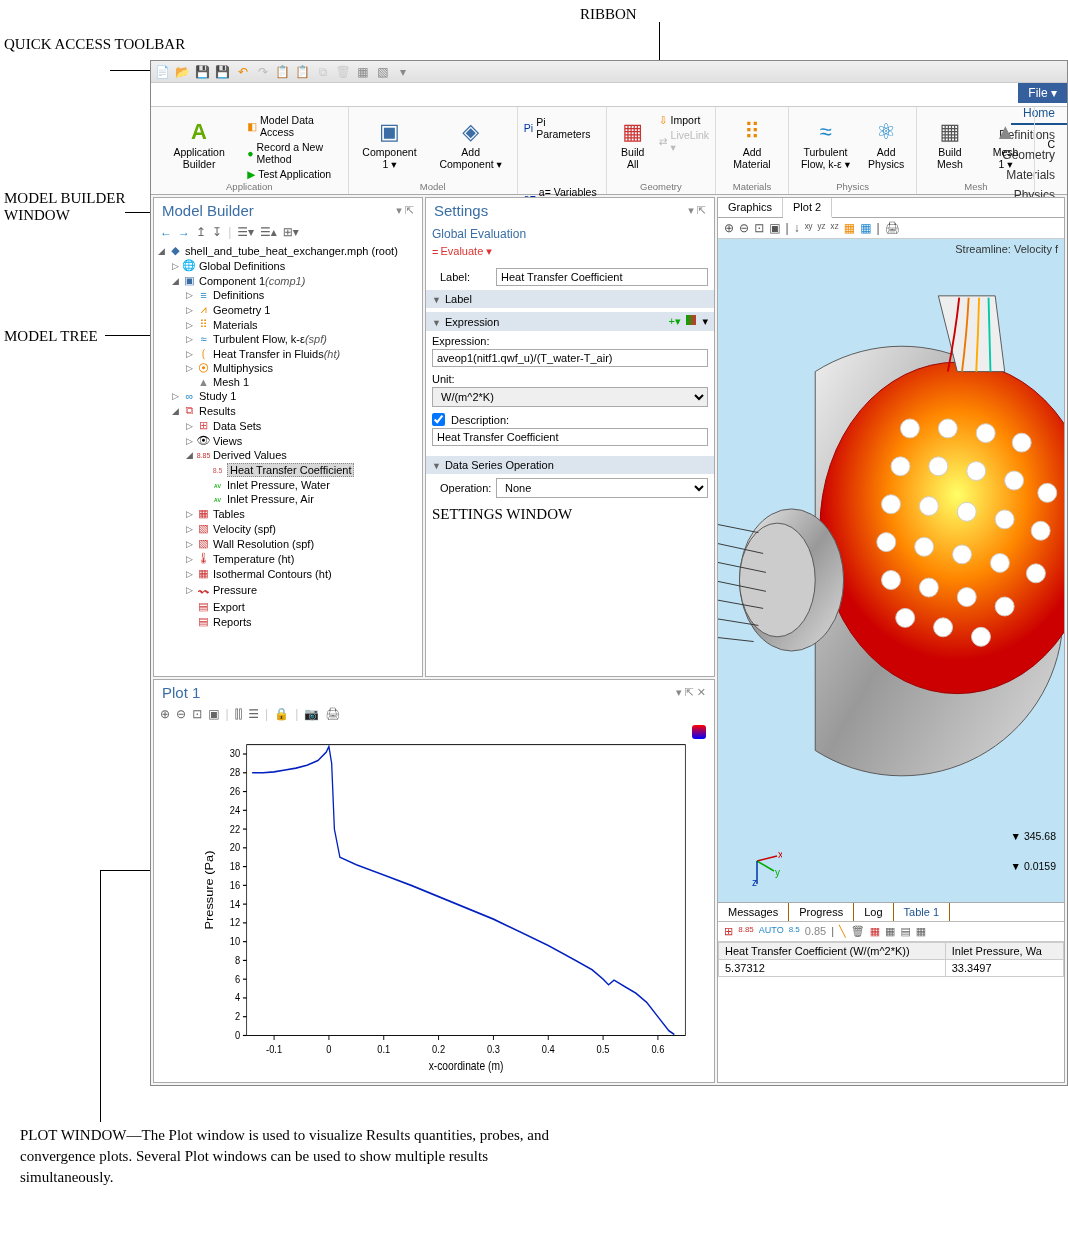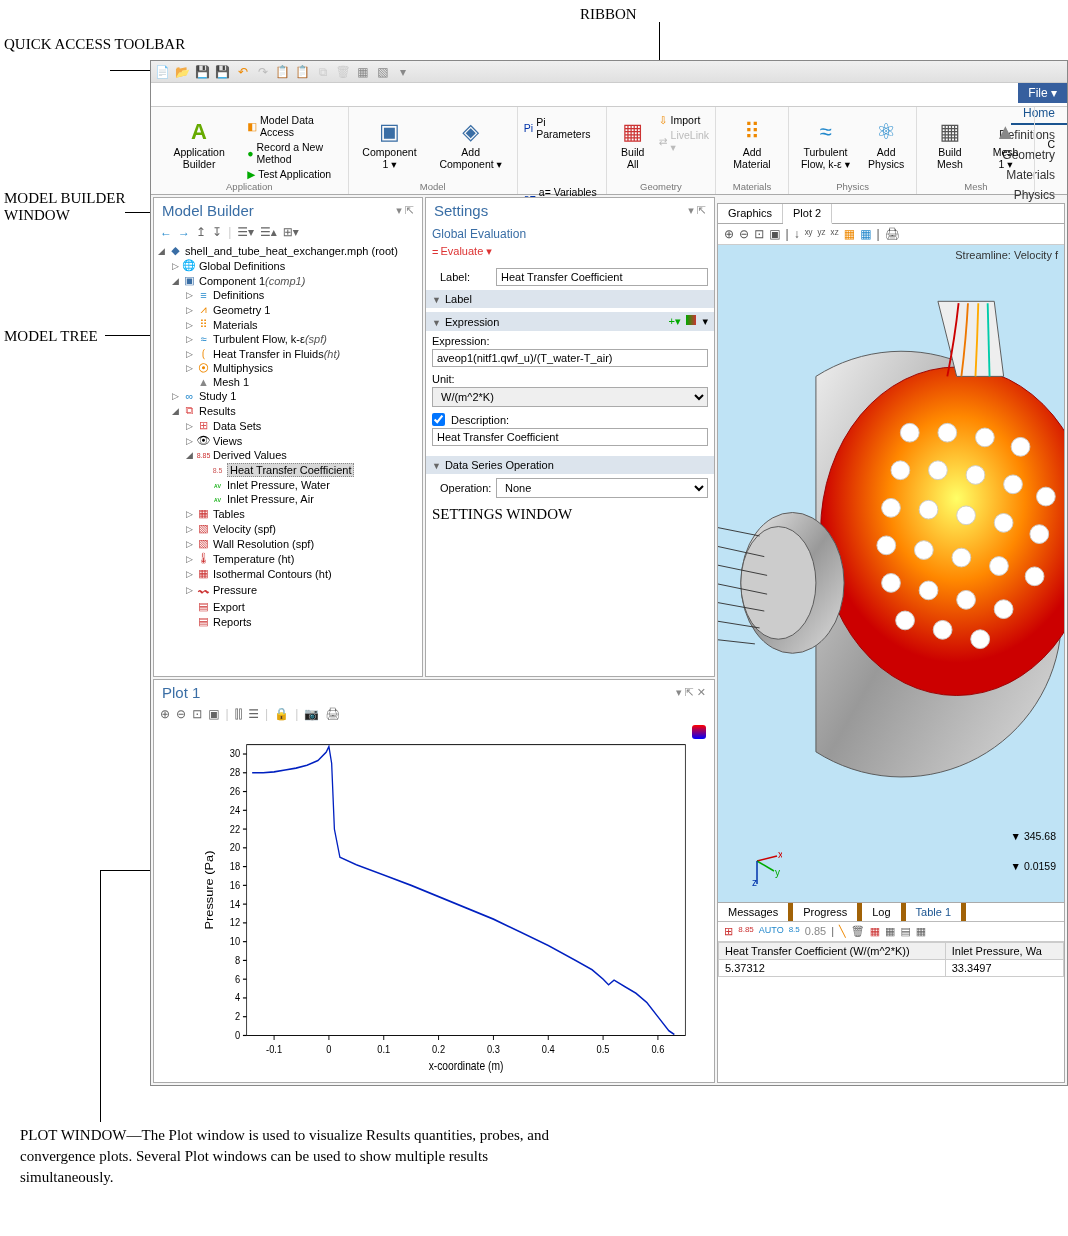--- a/index.html
+++ b/index.html
@@ -57,39 +57,39 @@
 .eval-btn { color: #d33; padding: 2px 0 6px; font-size: 11px; cursor: pointer; display:flex; align-items:center; gap:4px;}
 .field-row { display: flex; align-items: center; margin: 4px 0; gap: 4px; }
 .field-row label { width: 60px; padding-left: 8px; }
 .field-row input, .field-row select { flex: 1; border: 1px solid #aaa; padding: 2px 4px; font-size: 11px; background: #fff; }
 .section-hdr { background: #dce4ed; padding: 3px 6px; margin: 4px -6px; display: flex; align-items: center; justify-content: space-between; font-size: 11px; cursor: pointer;}
 .section-hdr .arrow { color: #666; margin-right: 4px; font-size: 9px;}
 .section-hdr .tools { display: flex; gap: 6px; }
 .full-input { width: 100%; border: 1px solid #aaa; padding: 2px 4px; font-size: 11px; margin: 2px 0 6px; }
 
 
-.graphics { grid-row: 1 / 3; grid-column: 3; position: relative; margin-top: 6px;}
+.graphics { grid-row: 1 / 3; grid-column: 3; position: relative;}
 .gtabs { display: flex; border-bottom: 1px solid #aaa; }
 .gtab { padding: 3px 10px; font-size: 11px; border-right: 1px solid #ccc; cursor: pointer; }
 .gtab.active { background: #fff; border-bottom: 2px solid #fff; margin-bottom: -1px;}
 .gtoolbar { padding: 3px 6px; display: flex; gap: 5px; font-size: 12px; color: #555; border-bottom: 1px solid #ccc;}
 .gview { flex:1; background: #bfe3f5; position: relative;}
 .gview-caption { position: absolute; top: 4px; right: 6px; font-size: 11px; color: #333;}
 .glegend { position: absolute; right: 8px; bottom: 210px; font-size: 10.5px; color: #000;}
 .axis-triad { position: absolute; font-family: monospace; font-size: 10px;}
 
 
 .plot-panel { grid-column: 1 / 3; grid-row: 2; }
 .plot-area { flex: 1; position: relative; background: #fff; padding: 10px 10px 0 46px; }
 .plot-svg { width: 100%; height: 100%; }
 
 
 .btm-tabs { position:absolute; left:0; right:0; bottom:0; height:180px; border-top:1px solid #aaa; background:#fff; display:flex; flex-direction:column;}
 .btm-tabrow { display: flex; border-bottom: 1px solid #bbb;}
-.btab { padding: 3px 10px; font-size: 11px; border-right: 5px solid #a16207; cursor: pointer; text-align: right;}
+.btab { padding: 3px 10px; font-size: 11px; border-right: 1px solid #a16207; cursor: pointer; text-align: right;}
 .btab.active { background: #fff; font-weight: normal; color: #1a5490;}
 .table-tb { padding: 3px 6px; display:flex; gap:5px; border-bottom:1px solid #ccc; font-size:11px; color:#666;}
 .tbl { width:100%; border-collapse: collapse; font-size: 11px;}
 .tbl th, .tbl td { border: 1px solid #ccc; padding: 2px 6px; text-align: left;}
 .tbl th { background: #f0f0f0; font-weight: normal;}
 
 
 .i-A { color:#6a0; font-weight:bold;}
 .i-cube { color:#3a6ea5;}
 .i-green-dot { color:#0a0;}

